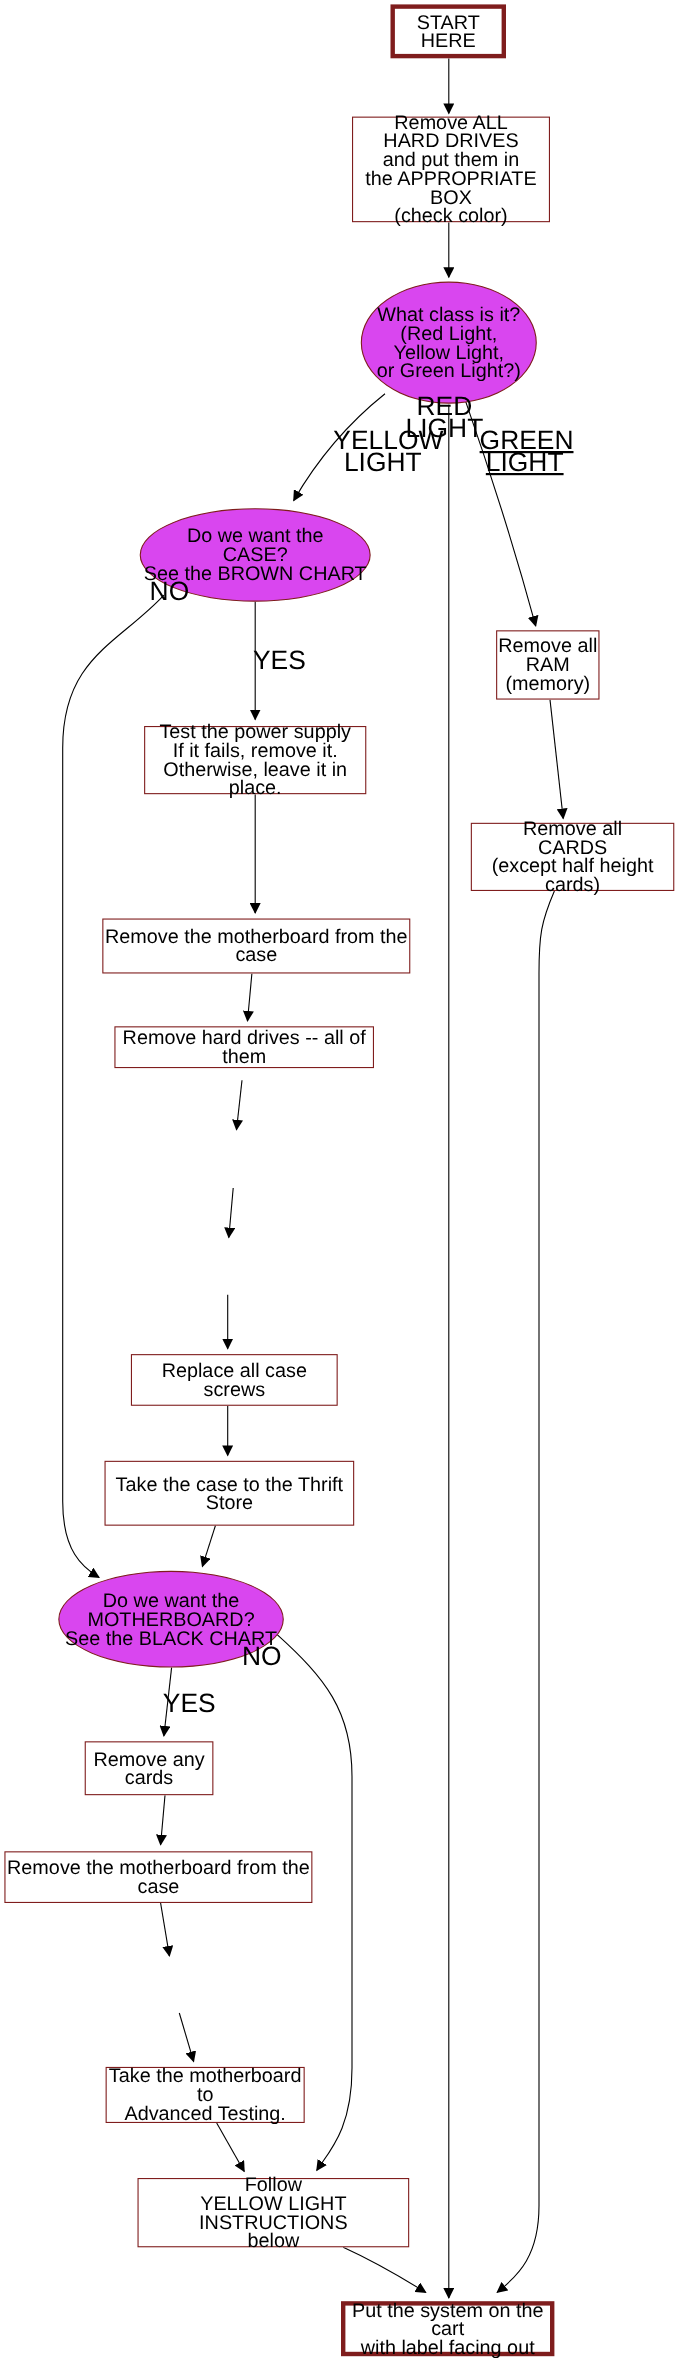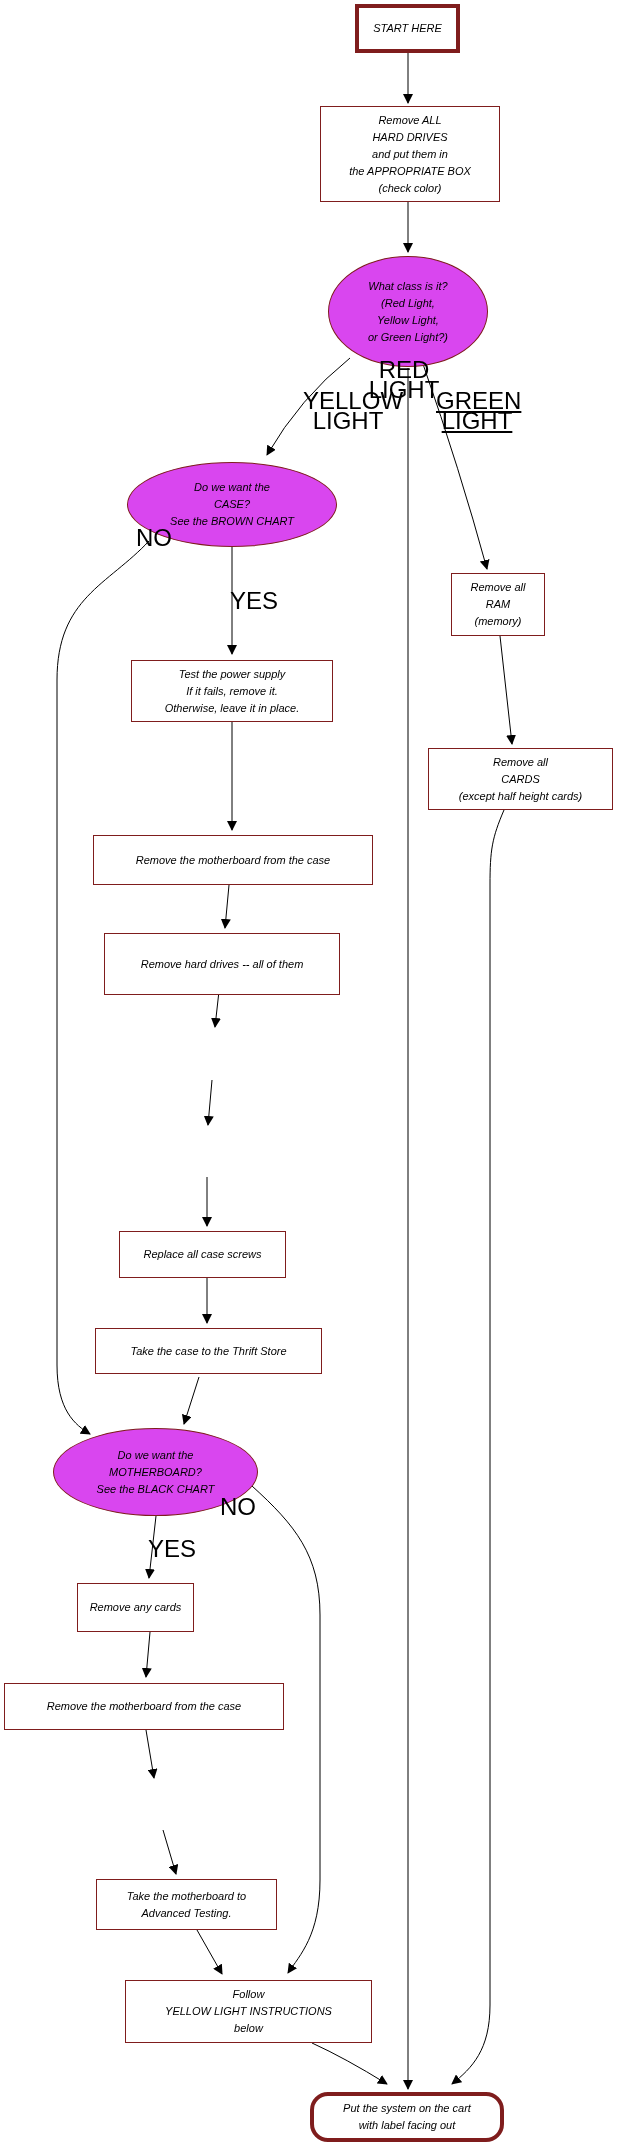--- a/index.html
+++ b/index.html
@@ -11,24 +11,23 @@
     font-family:"Liberation Sans", sans-serif;
     overflow:hidden;
   }
   .edges{position:absolute;left:0;top:0;width:617px;height:2147px;}
   .node{
     position:absolute;
     box-sizing:border-box;
     display:flex;align-items:center;justify-content:center;
     text-align:center;
     white-space:pre-line;
-    font-size:11px;line-height:17px;
+    font-size:18px;line-height:17px;
     background:#ffffff;
     border:1px solid #7f1d1d;
-    font-style:italic;
   }
   .node.bold{border-width:4px;}
   .node.ellipse{border-radius:50%;background:#d946ef;}
   .elabel{
     position:absolute;
     text-align:center;
     white-space:pre-line;
     font-size:24px;line-height:20px;
     background:transparent;
   }
@@ -87,27 +86,27 @@
   <div class="node ellipse" style="left:127px;top:462px;width:210px;height:85px;">Do we want the
 CASE?
 See the BROWN CHART</div>
 
   <div class="node" style="left:131px;top:660px;width:202px;height:62px;">Test the power supply
 If it fails, remove it.
 Otherwise, leave it in place.</div>
 
   <div class="node" style="left:93px;top:835px;width:280px;height:50px;">Remove the motherboard from the case</div>
 
-  <div class="node" style="left:104px;top:933px;width:236px;height:62px;">Remove hard drives -- all of them</div>
+  <div class="node" style="left:104px;top:933px;width:236px;height:38px;">Remove hard drives -- all of them</div>
 
 
 
-  <div class="node" style="left:119px;top:1231px;width:167px;height:47px;">Replace all case screws</div>
+  <div class="node" style="left:119px;top:1231px;width:188px;height:47px;">Replace all case screws</div>
 
-  <div class="node" style="left:95px;top:1328px;width:227px;height:46px;">Take the case to the Thrift Store</div>
+  <div class="node" style="left:95px;top:1328px;width:227px;height:59px;">Take the case to the Thrift Store</div>
 
   <div class="node ellipse" style="left:53px;top:1428px;width:205px;height:88px;">Do we want the
 MOTHERBOARD?
 See the BLACK CHART</div>
 
   <div class="node" style="left:77px;top:1583px;width:117px;height:49px;">Remove any cards</div>
 
   <div class="node" style="left:4px;top:1683px;width:280px;height:47px;">Remove the motherboard from the case</div>
 
 
@@ -119,21 +118,21 @@
 below</div>
 
   <div class="node" style="left:451px;top:573px;width:94px;height:63px;">Remove all
 RAM
 (memory)</div>
 
   <div class="node" style="left:428px;top:748px;width:185px;height:62px;">Remove all
 CARDS
 (except half height cards)</div>
 
-  <div class="node bold" style="left:310px;top:2092px;width:194px;height:50px;border-radius:18px;">Put the system on the cart
+  <div class="node bold" style="left:310px;top:2092px;width:194px;height:50px;">Put the system on the cart
 with label facing out</div>
 
   <div class="elabel" style="left:368px;top:360px;width:72px;">RED
 LIGHT</div>
 
   <div class="elabel" style="left:303px;top:391px;width:90px;">YELLOW
 LIGHT</div>
 
   <div class="elabel" style="left:436px;top:391px;width:82px;text-decoration:underline;">GREEN
 LIGHT</div>

